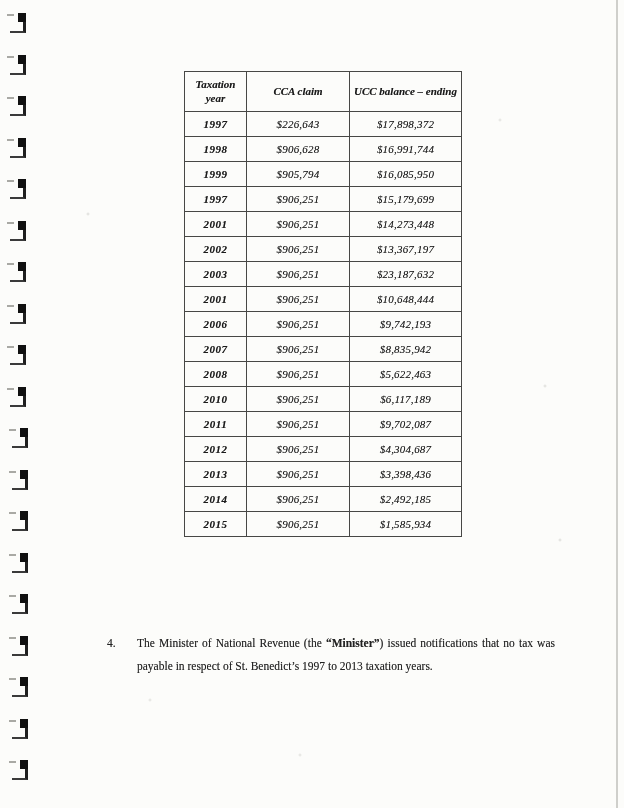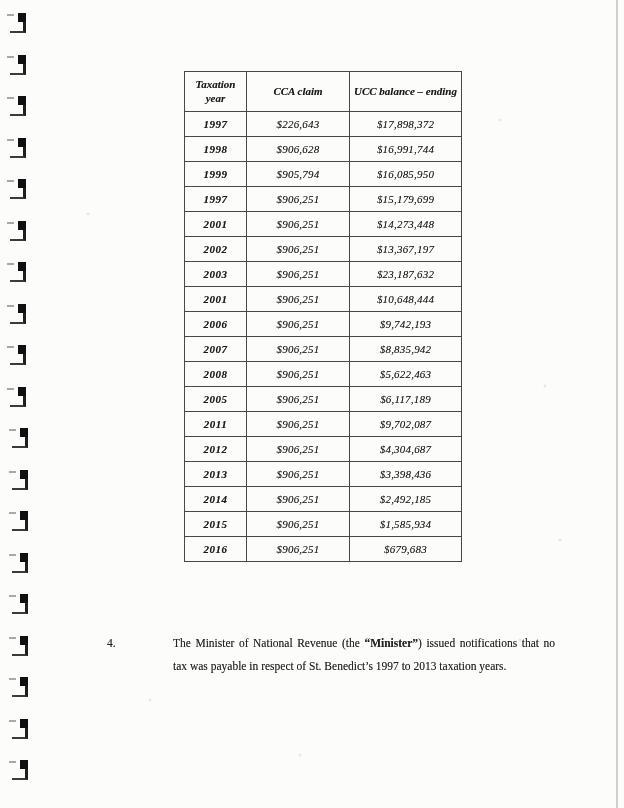--- a/index.html
+++ b/index.html
@@ -94,21 +94,21 @@
     left: 107px;
     top: 632px;
     width: 448px;
     display: flex;
     font-size: 11.5px;
     line-height: 23px;
     color: #222;
     text-shadow: 0 0 0.5px rgba(20,20,20,0.4);
   }
   .para-num { width: 30px; flex: 0 0 30px; }
-  .para-text { flex: 1; text-align: justify; margin-left: 36px; }
+  .para-text { flex: 1; text-align: justify; }
   .para-text .bold { font-weight: bold; }
 </style>
 </head>
 <body>
 
 <div class="page">
 
   <div class="binding" id="binding">
       <div class="mark" style="top: 14px; left: 10px;"></div>
       <div class="mark" style="top: 55.5px; left: 10px;"></div>
@@ -196,21 +196,21 @@
           <td class="year">2007</td>
           <td class="cca">$906,251</td>
           <td class="ucc">$8,835,942</td>
         </tr>
         <tr>
           <td class="year">2008</td>
           <td class="cca">$906,251</td>
           <td class="ucc">$5,622,463</td>
         </tr>
         <tr>
-          <td class="year">2005</td>
+          <td class="year">2010</td>
           <td class="cca">$906,251</td>
           <td class="ucc">$6,117,189</td>
         </tr>
         <tr>
           <td class="year">2011</td>
           <td class="cca">$906,251</td>
           <td class="ucc">$9,702,087</td>
         </tr>
         <tr>
           <td class="year">2012</td>
@@ -224,25 +224,20 @@
         </tr>
         <tr>
           <td class="year">2014</td>
           <td class="cca">$906,251</td>
           <td class="ucc">$2,492,185</td>
         </tr>
         <tr>
           <td class="year">2015</td>
           <td class="cca">$906,251</td>
           <td class="ucc">$1,585,934</td>
-        </tr>
-        <tr>
-          <td class="year">2016</td>
-          <td class="cca">$906,251</td>
-          <td class="ucc">$679,683</td>
         </tr>
       </tbody>
   </table>
 
   <div class="paragraph">
     <span class="para-num">4.</span>
     <div class="para-text"><span>The Minister of National Revenue (the </span><span class="bold">“Minister”</span><span>) issued notifications that no tax was payable in respect of St. Benedict’s 1997 to 2013 taxation years.</span></div>
   </div>
 
 </div>

